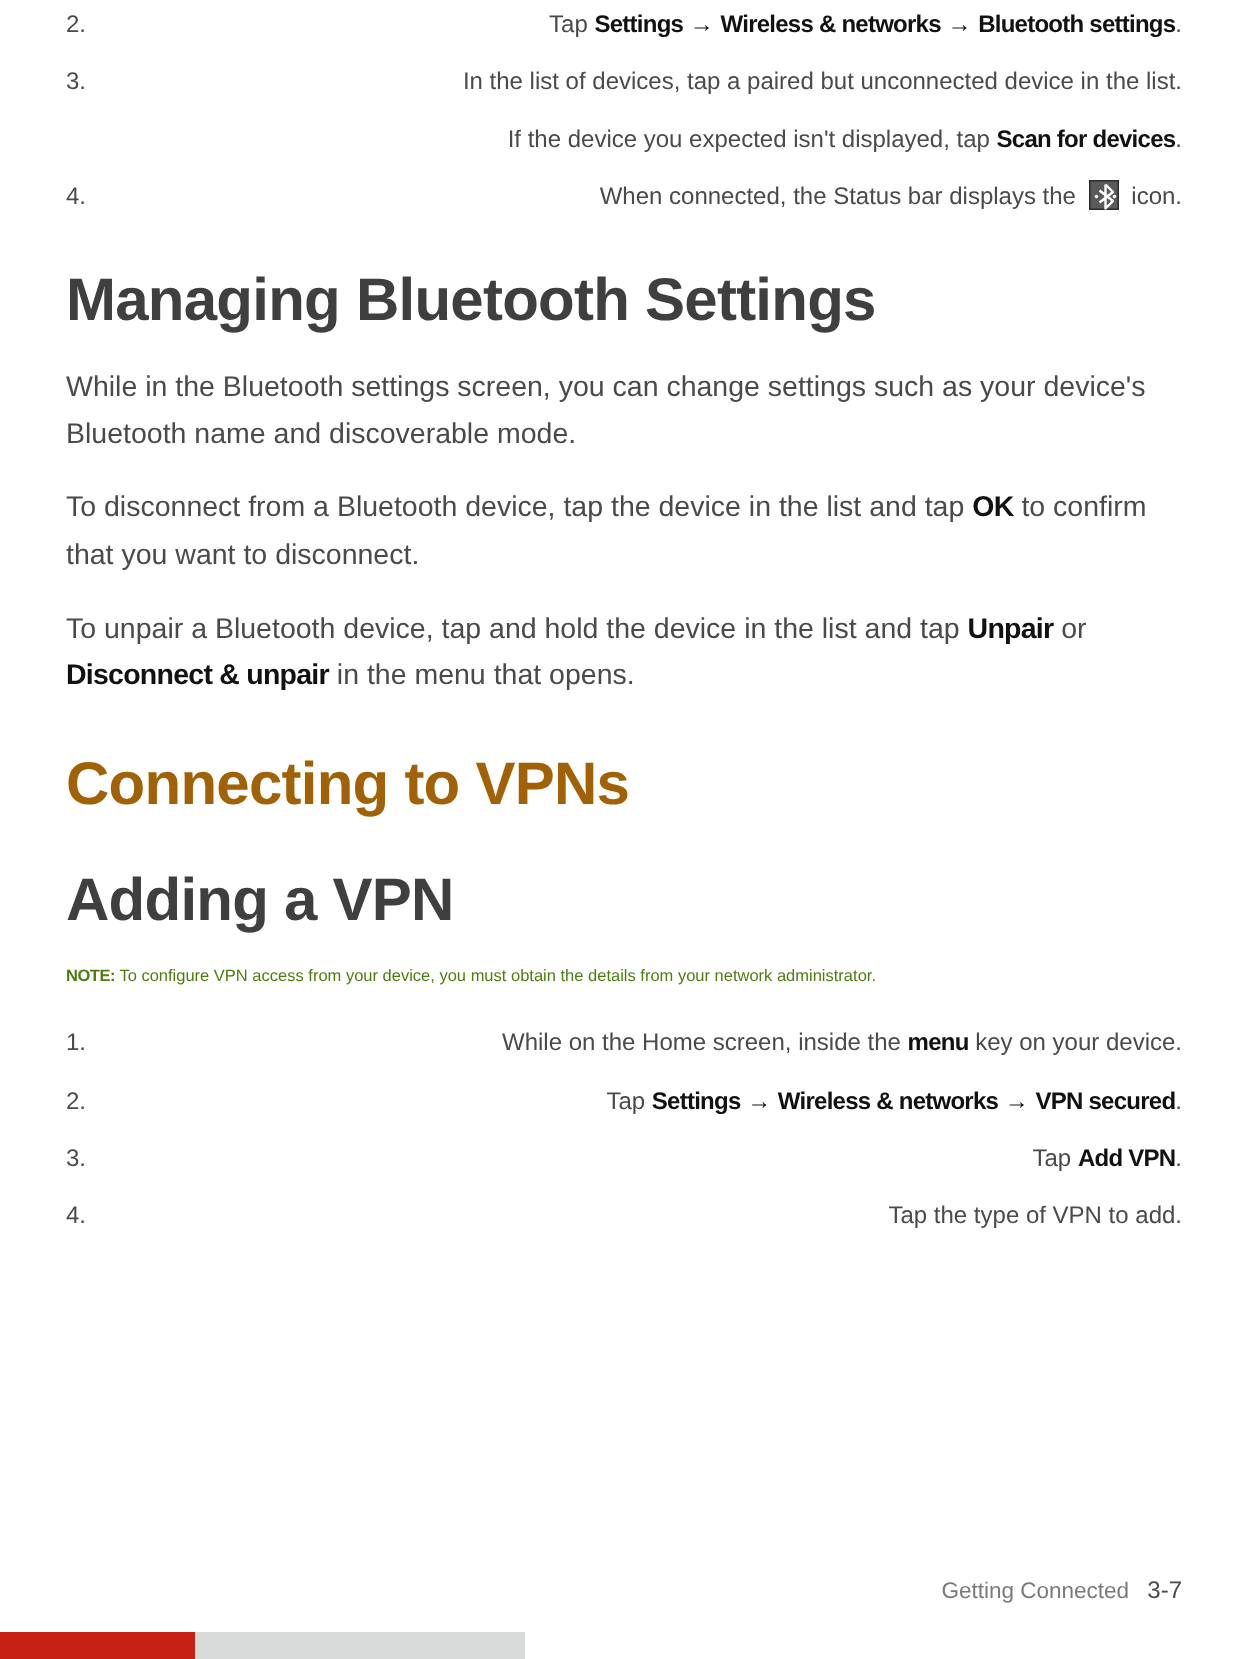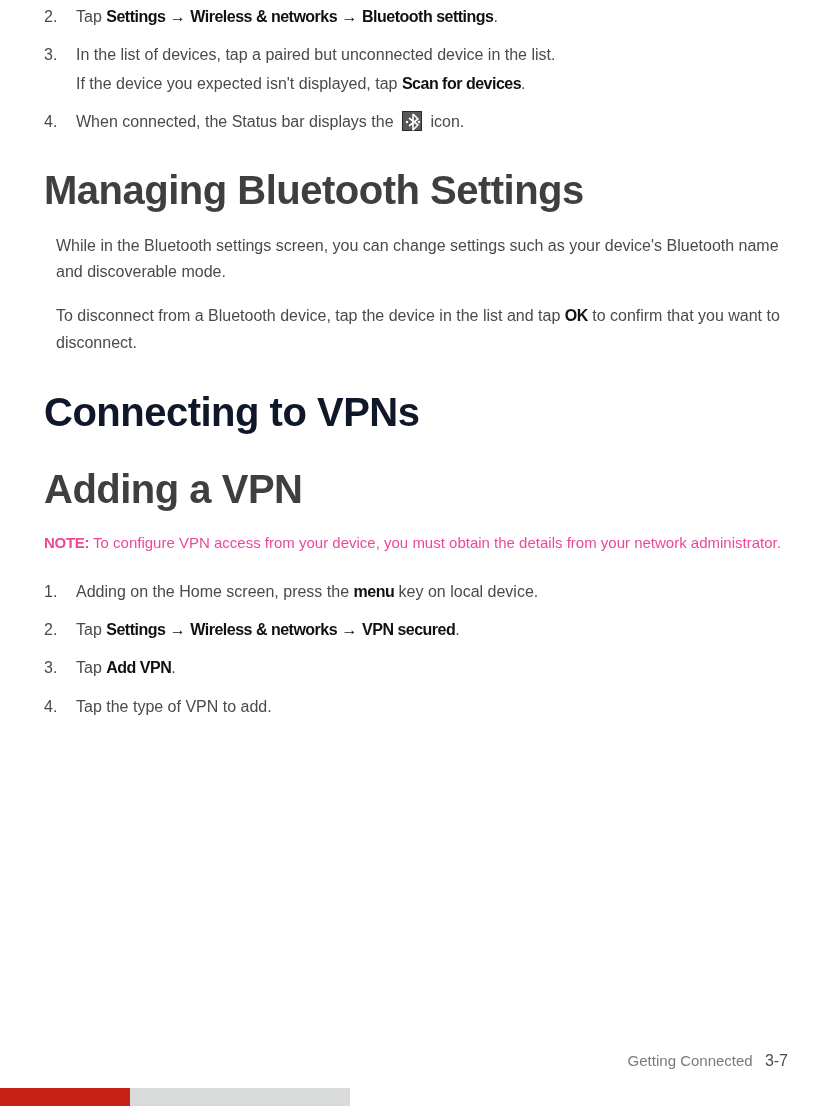--- a/index.html
+++ b/index.html
@@ -19,23 +19,23 @@
   .list-item {
     display: flex;
     margin-bottom: 12px;
     font-size: 16px;
     line-height: 1.65;
   }
   .list-num {
     width: 32px;
     flex-shrink: 0;
   }
-  .list-body { flex: 1; }
+  .list-body { flex: 1; text-align: right; }
   .sub-p {
-    margin-top: 2px;
+    margin-top: 12px;
     display: block;
   }
   .bold-cond {
     font-family: "Arial Black", Arial, sans-serif;
     font-weight: 900;
     color: #111;
     letter-spacing: -0.5px;
   }
   .arrow { font-weight: 700; color:#111; }
   h2.section-dark {
@@ -43,33 +43,33 @@
     font-weight: 900;
     font-size: 40px;
     color: #3f3f3f;
     margin: 32px 0 20px 0;
     letter-spacing: -0.5px;
   }
   h1.section-red {
     font-family: "Arial Black", Arial, sans-serif;
     font-weight: 900;
     font-size: 40px;
-    color: #0f172a;
+    color: #a16207;
     margin: 34px 0 29px 0;
     letter-spacing: -0.5px;
   }
   p.body {
-    font-size: 16px;
+    font-size: 19px;
     line-height: 1.65;
-    margin: 0 0 18px 12px;
+    margin: 0 0 18px 0;
   }
   .note-block {
-    font-size: 15px;
+    font-size: 11px;
     line-height: 1.5;
-    color: #ec4899;
+    color: #4d7c0f;
     margin: 0 0 24px 0;
   }
   .note-label {
     font-family: "Arial Black", Arial, sans-serif;
     font-weight: 900;
     letter-spacing: -0.3px;
   }
   .bt-icon {
     display: inline-block;
     width: 20px;
@@ -142,34 +142,37 @@
   </div>
 
   <h2 class="section-dark">Managing Bluetooth Settings</h2>
 
   <p class="body">While in the Bluetooth settings screen, you can change settings such as your device's Bluetooth name and discoverable mode.</p>
 
   <p class="body">
     <span>To disconnect from a Bluetooth device, tap the device in the list and tap </span><span class="bold-cond">OK</span><span> to confirm that you want to disconnect.</span>
   </p>
 
+  <p class="body">
+    <span>To unpair a Bluetooth device, tap and hold the device in the list and tap </span><span class="bold-cond">Unpair</span><span> or </span><span class="bold-cond">Disconnect &amp; unpair</span><span> in the menu that opens.</span>
+  </p>
 
   <h1 class="section-red">Connecting to VPNs</h1>
 
 
   <h2 class="section-dark">Adding a VPN</h2>
 
   <p class="note-block">
     <span class="note-label">NOTE:</span><span> To configure VPN access from your device, you must obtain the details from your network administrator.</span>
   </p>
 
   <div class="list-item">
     <div class="list-num">1.</div>
     <div class="list-body">
-      <span>Adding on the Home screen, press the </span><span class="bold-cond">menu</span><span> key on local device.</span>
+      <span>While on the Home screen, inside the </span><span class="bold-cond">menu</span><span> key on your device.</span>
     </div>
   </div>
 
   <div class="list-item">
     <div class="list-num">2.</div>
     <div class="list-body">
       <span>Tap </span><span class="bold-cond">Settings</span>
       <span class="arrow">→</span>
       <span class="bold-cond">Wireless &amp; networks</span>
       <span class="arrow">→</span>

